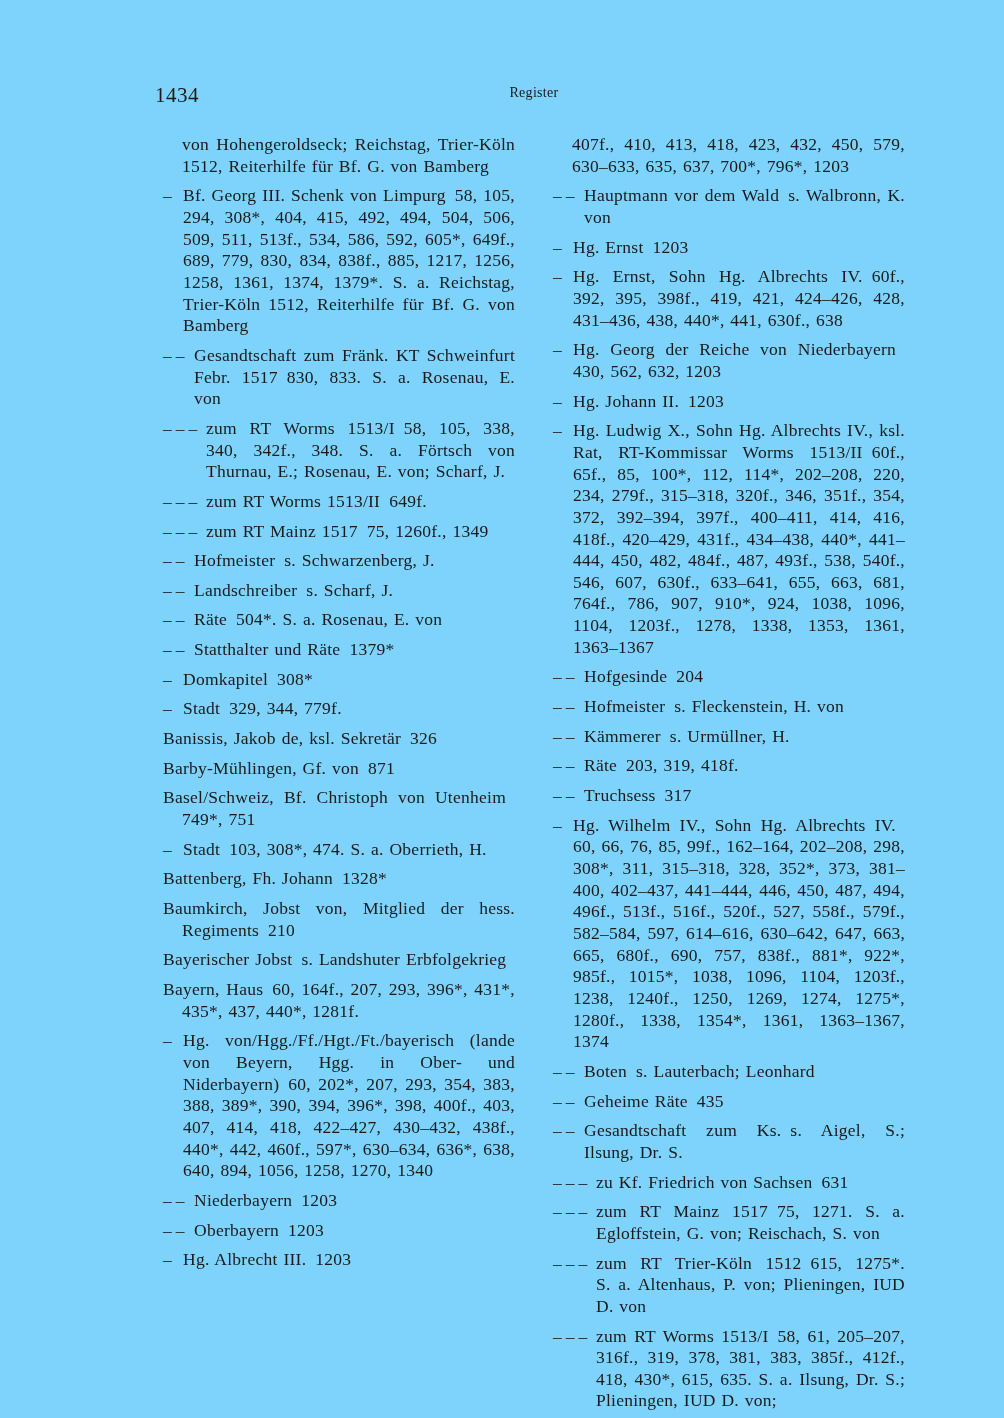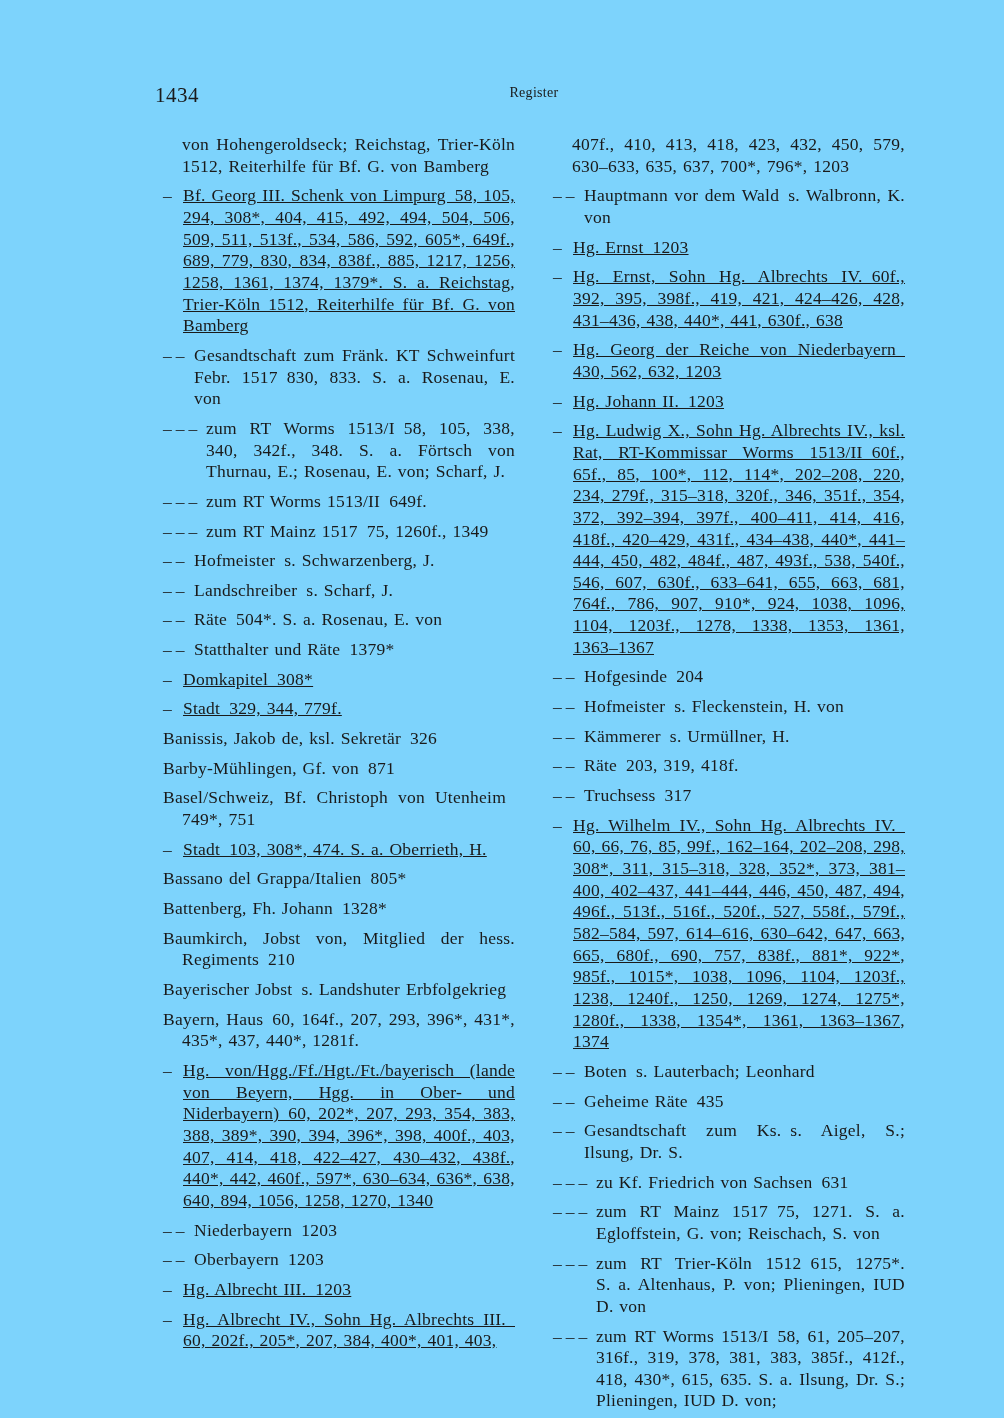--- a/index.html
+++ b/index.html
@@ -52,21 +52,21 @@
     margin: 8px;
     text-align: justify;
     font-size: 17.5px;
     line-height: 21.65px;
     letter-spacing: 0.25px;
     word-spacing: 1.2px;
     hyphens: auto;
     -webkit-hyphens: auto;
   }
   .lvl0 { padding-left: 19px; text-indent: -19px; }
-  .lvl1 { padding-left: 20px; text-indent: -20px; text-decoration: underline; }
+  .lvl1 { padding-left: 20px; text-indent: -20px; }
   .lvl2 { padding-left: 31px; text-indent: -31px; }
   .lvl3 { padding-left: 43px; text-indent: -43px; }
   .cont { padding-left: 19px; text-indent: 0; }
   .dash {
     display: inline-block;
     text-indent: 0;
     white-space: nowrap;
   }
   .d1 { width: 20px; }
   .d2 { width: 31px; }
@@ -93,30 +93,28 @@
         <p class="entry lvl2"><span class="dash d2">– –</span>Hofmeister s. Schwarzenberg, J.</p>
         <p class="entry lvl2"><span class="dash d2">– –</span>Landschreiber s. Scharf, J.</p>
         <p class="entry lvl2"><span class="dash d2">– –</span>Räte 504*. S.&nbsp;a. Rosenau, E. von</p>
         <p class="entry lvl2"><span class="dash d2">– –</span>Statthalter und Räte 1379*</p>
         <p class="entry lvl1"><span class="dash d1">–</span>Domkapitel 308*</p>
         <p class="entry lvl1"><span class="dash d1">–</span>Stadt 329, 344, 779f.</p>
         <p class="entry lvl0">Banissis, Jakob de, ksl. Sekretär 326</p>
         <p class="entry lvl0">Barby-Mühlingen, Gf. von 871</p>
         <p class="entry lvl0">Basel/Schweiz, Bf. Christoph von Utenheim 749*, 751</p>
         <p class="entry lvl1"><span class="dash d1">–</span>Stadt 103, 308*, 474. S.&nbsp;a. Oberrieth, H.</p>
-        <p class="entry lvl0">Bassano del Grappa/Italien 805*</p>
         <p class="entry lvl0">Battenberg, Fh. Johann 1328*</p>
         <p class="entry lvl0">Baumkirch, Jobst von, Mitglied der hess. Regiments 210</p>
         <p class="entry lvl0">Bayerischer Jobst s. Landshuter Erbfolgekrieg</p>
         <p class="entry lvl0">Bayern, Haus 60, 164f., 207, 293, 396*, 431*, 435*, 437, 440*, 1281f.</p>
         <p class="entry lvl1"><span class="dash d1">–</span>Hg. von/Hgg./Ff./Hgt./Ft./bayerisch (lande von Beyern, Hgg. in Ober- und Niderbayern) 60, 202*, 207, 293, 354, 383, 388, 389*, 390, 394, 396*, 398, 400f., 403, 407, 414, 418, 422–427, 430–432, 438f., 440*, 442, 460f., 597*, 630–634, 636*, 638, 640, 894, 1056, 1258, 1270, 1340</p>
         <p class="entry lvl2"><span class="dash d2">– –</span>Niederbayern 1203</p>
         <p class="entry lvl2"><span class="dash d2">– –</span>Oberbayern 1203</p>
         <p class="entry lvl1"><span class="dash d1">–</span>Hg. Albrecht III. 1203</p>
-        <p class="entry lvl1"><span class="dash d1">–</span>Hg. Albrecht IV., Sohn Hg. Albrechts III. 60, 202f., 205*, 207, 384, 400*, 401, 403,</p>
       </div>
     <div class="col" id="col-right">
         <p class="entry cont">407f., 410, 413, 418, 423, 432, 450, 579, 630–633, 635, 637, 700*, 796*, 1203</p>
         <p class="entry lvl2"><span class="dash d2">– –</span>Hauptmann vor dem Wald s. Walbronn, K. von</p>
         <p class="entry lvl1"><span class="dash d1">–</span>Hg. Ernst 1203</p>
         <p class="entry lvl1"><span class="dash d1">–</span>Hg. Ernst, Sohn Hg. Albrechts IV. 60f., 392, 395, 398f., 419, 421, 424–426, 428, 431–436, 438, 440*, 441, 630f., 638</p>
         <p class="entry lvl1"><span class="dash d1">–</span>Hg. Georg der Reiche von Niederbayern 430, 562, 632, 1203</p>
         <p class="entry lvl1"><span class="dash d1">–</span>Hg. Johann II. 1203</p>
         <p class="entry lvl1"><span class="dash d1">–</span>Hg. Ludwig X., Sohn Hg. Albrechts IV., ksl. Rat, RT-Kommissar Worms 1513/II 60f., 65f., 85, 100*, 112, 114*, 202–208, 220, 234, 279f., 315–318, 320f., 346, 351f., 354, 372, 392–394, 397f., 400–411, 414, 416, 418f., 420–429, 431f., 434–438, 440*, 441–444, 450, 482, 484f., 487, 493f., 538, 540f., 546, 607, 630f., 633–641, 655, 663, 681, 764f., 786, 907, 910*, 924, 1038, 1096, 1104, 1203f., 1278, 1338, 1353, 1361, 1363–1367</p>
         <p class="entry lvl2"><span class="dash d2">– –</span>Hofgesinde 204</p>

